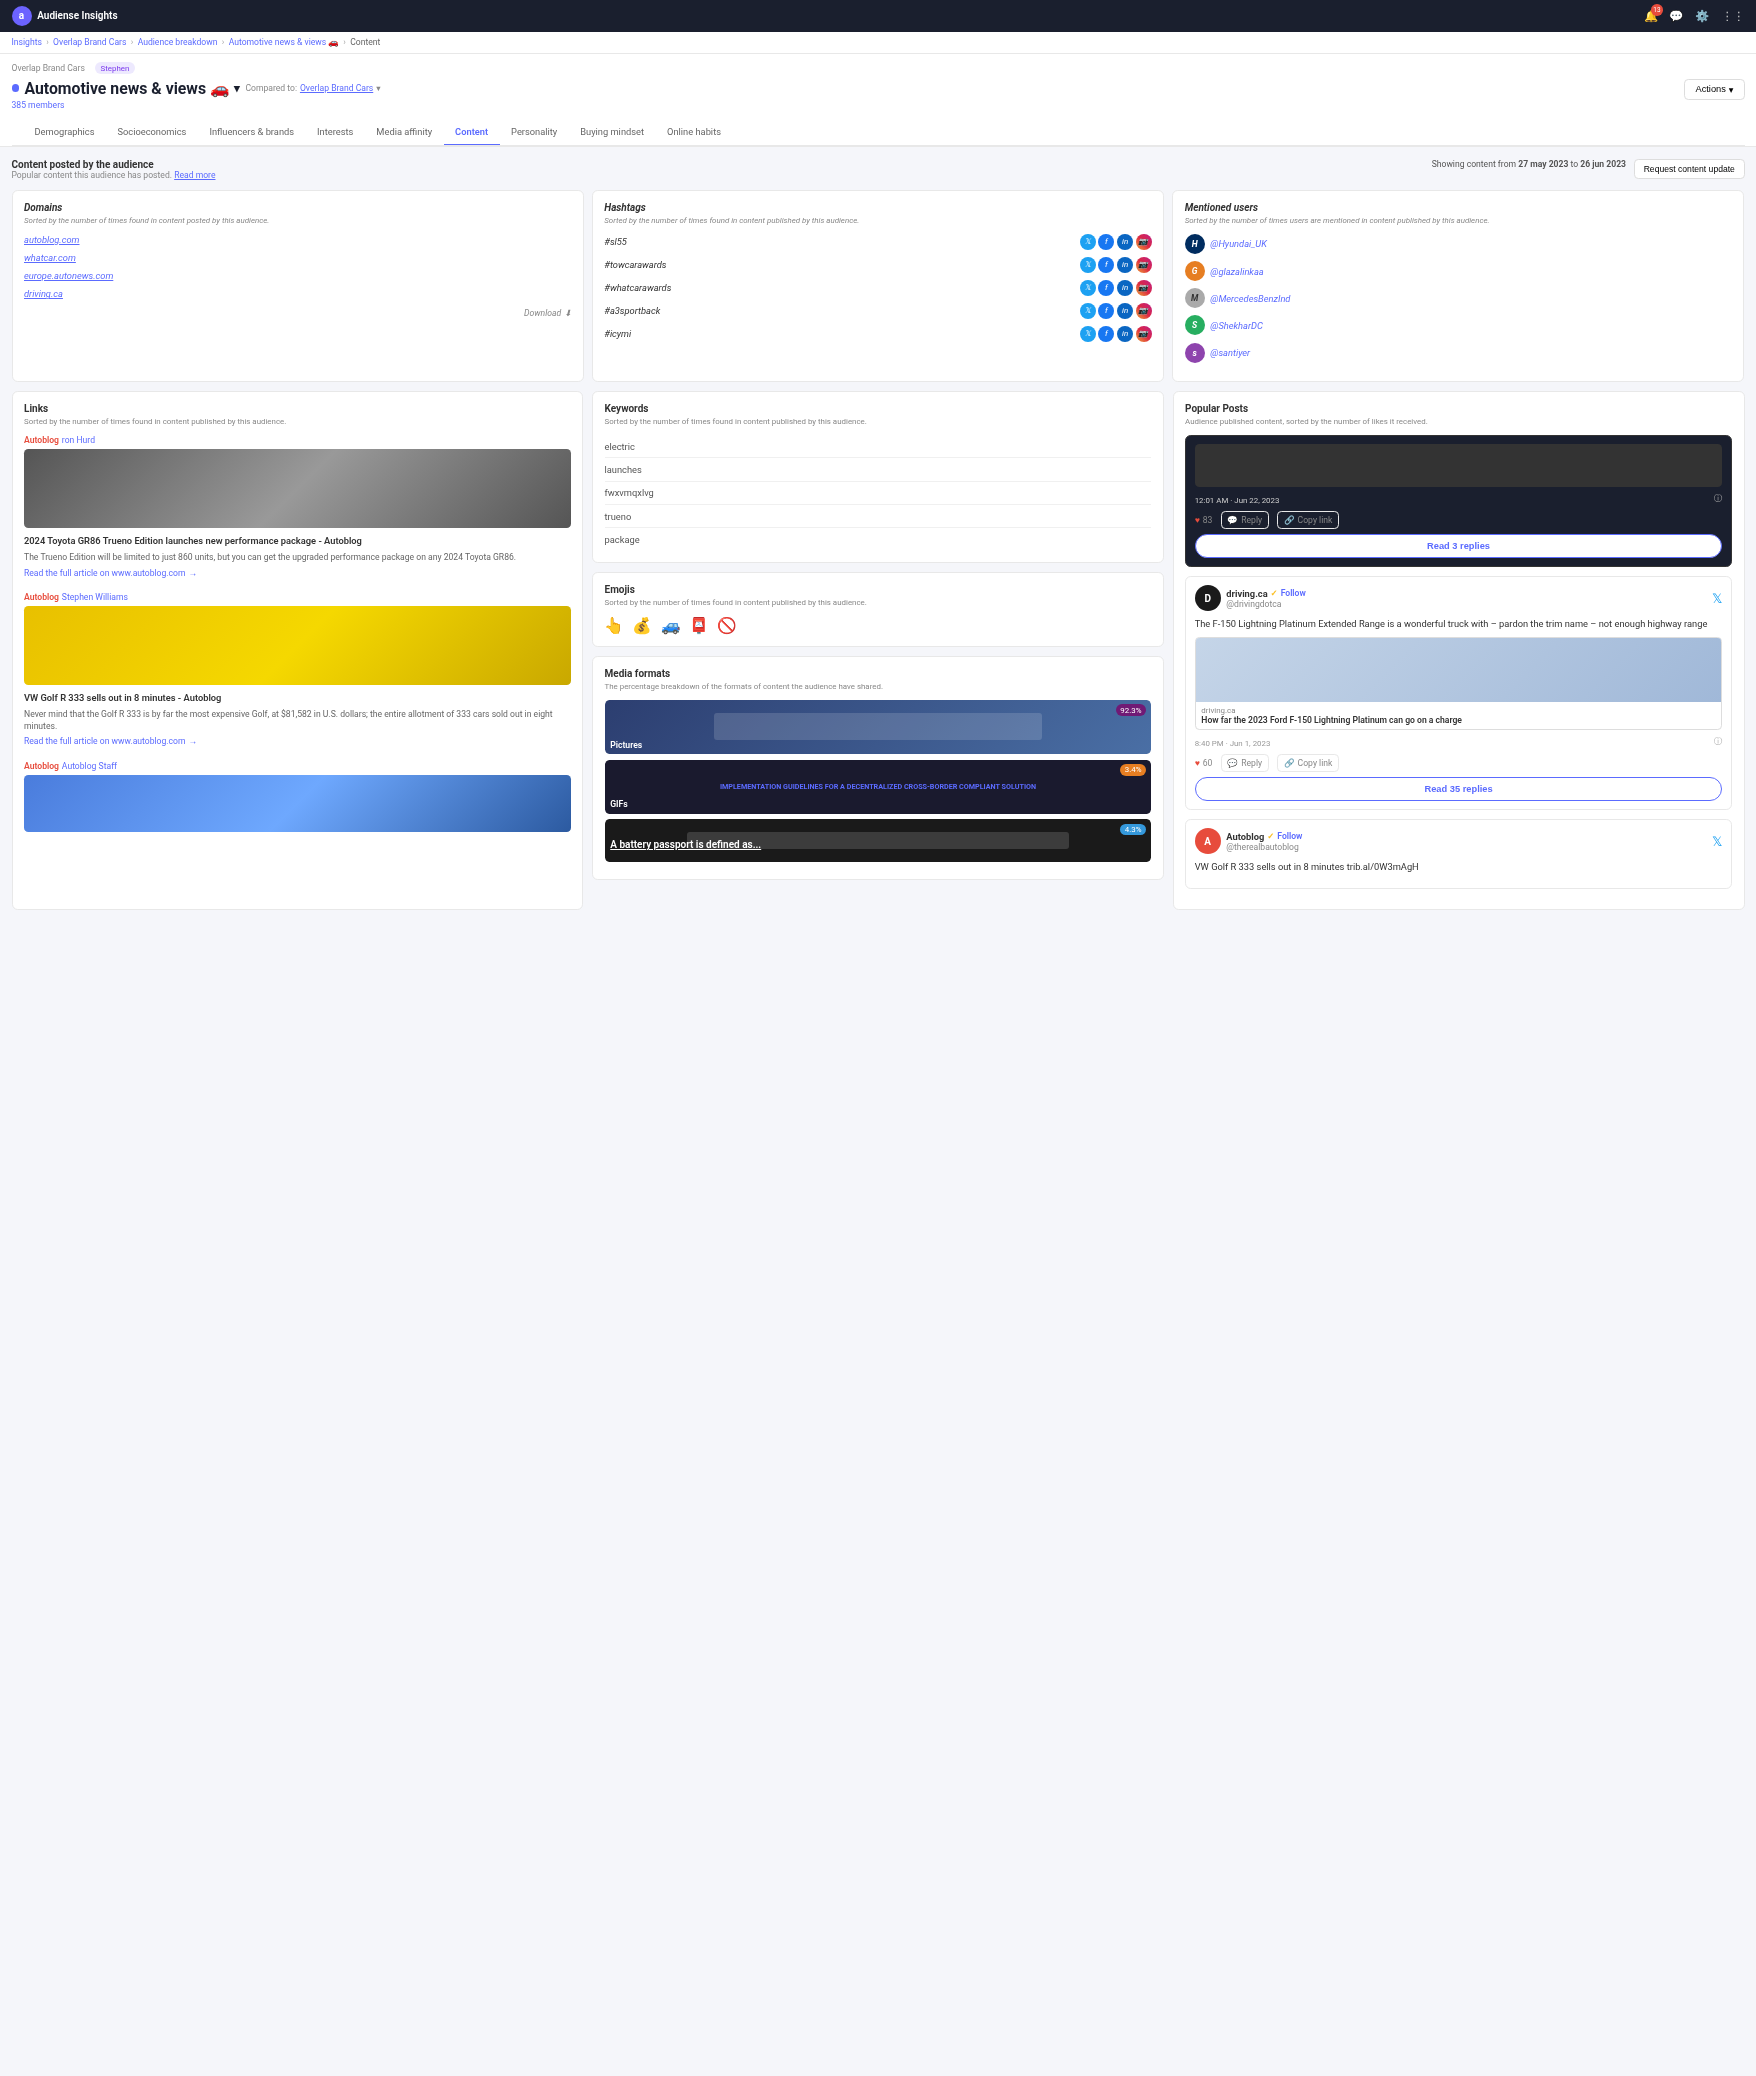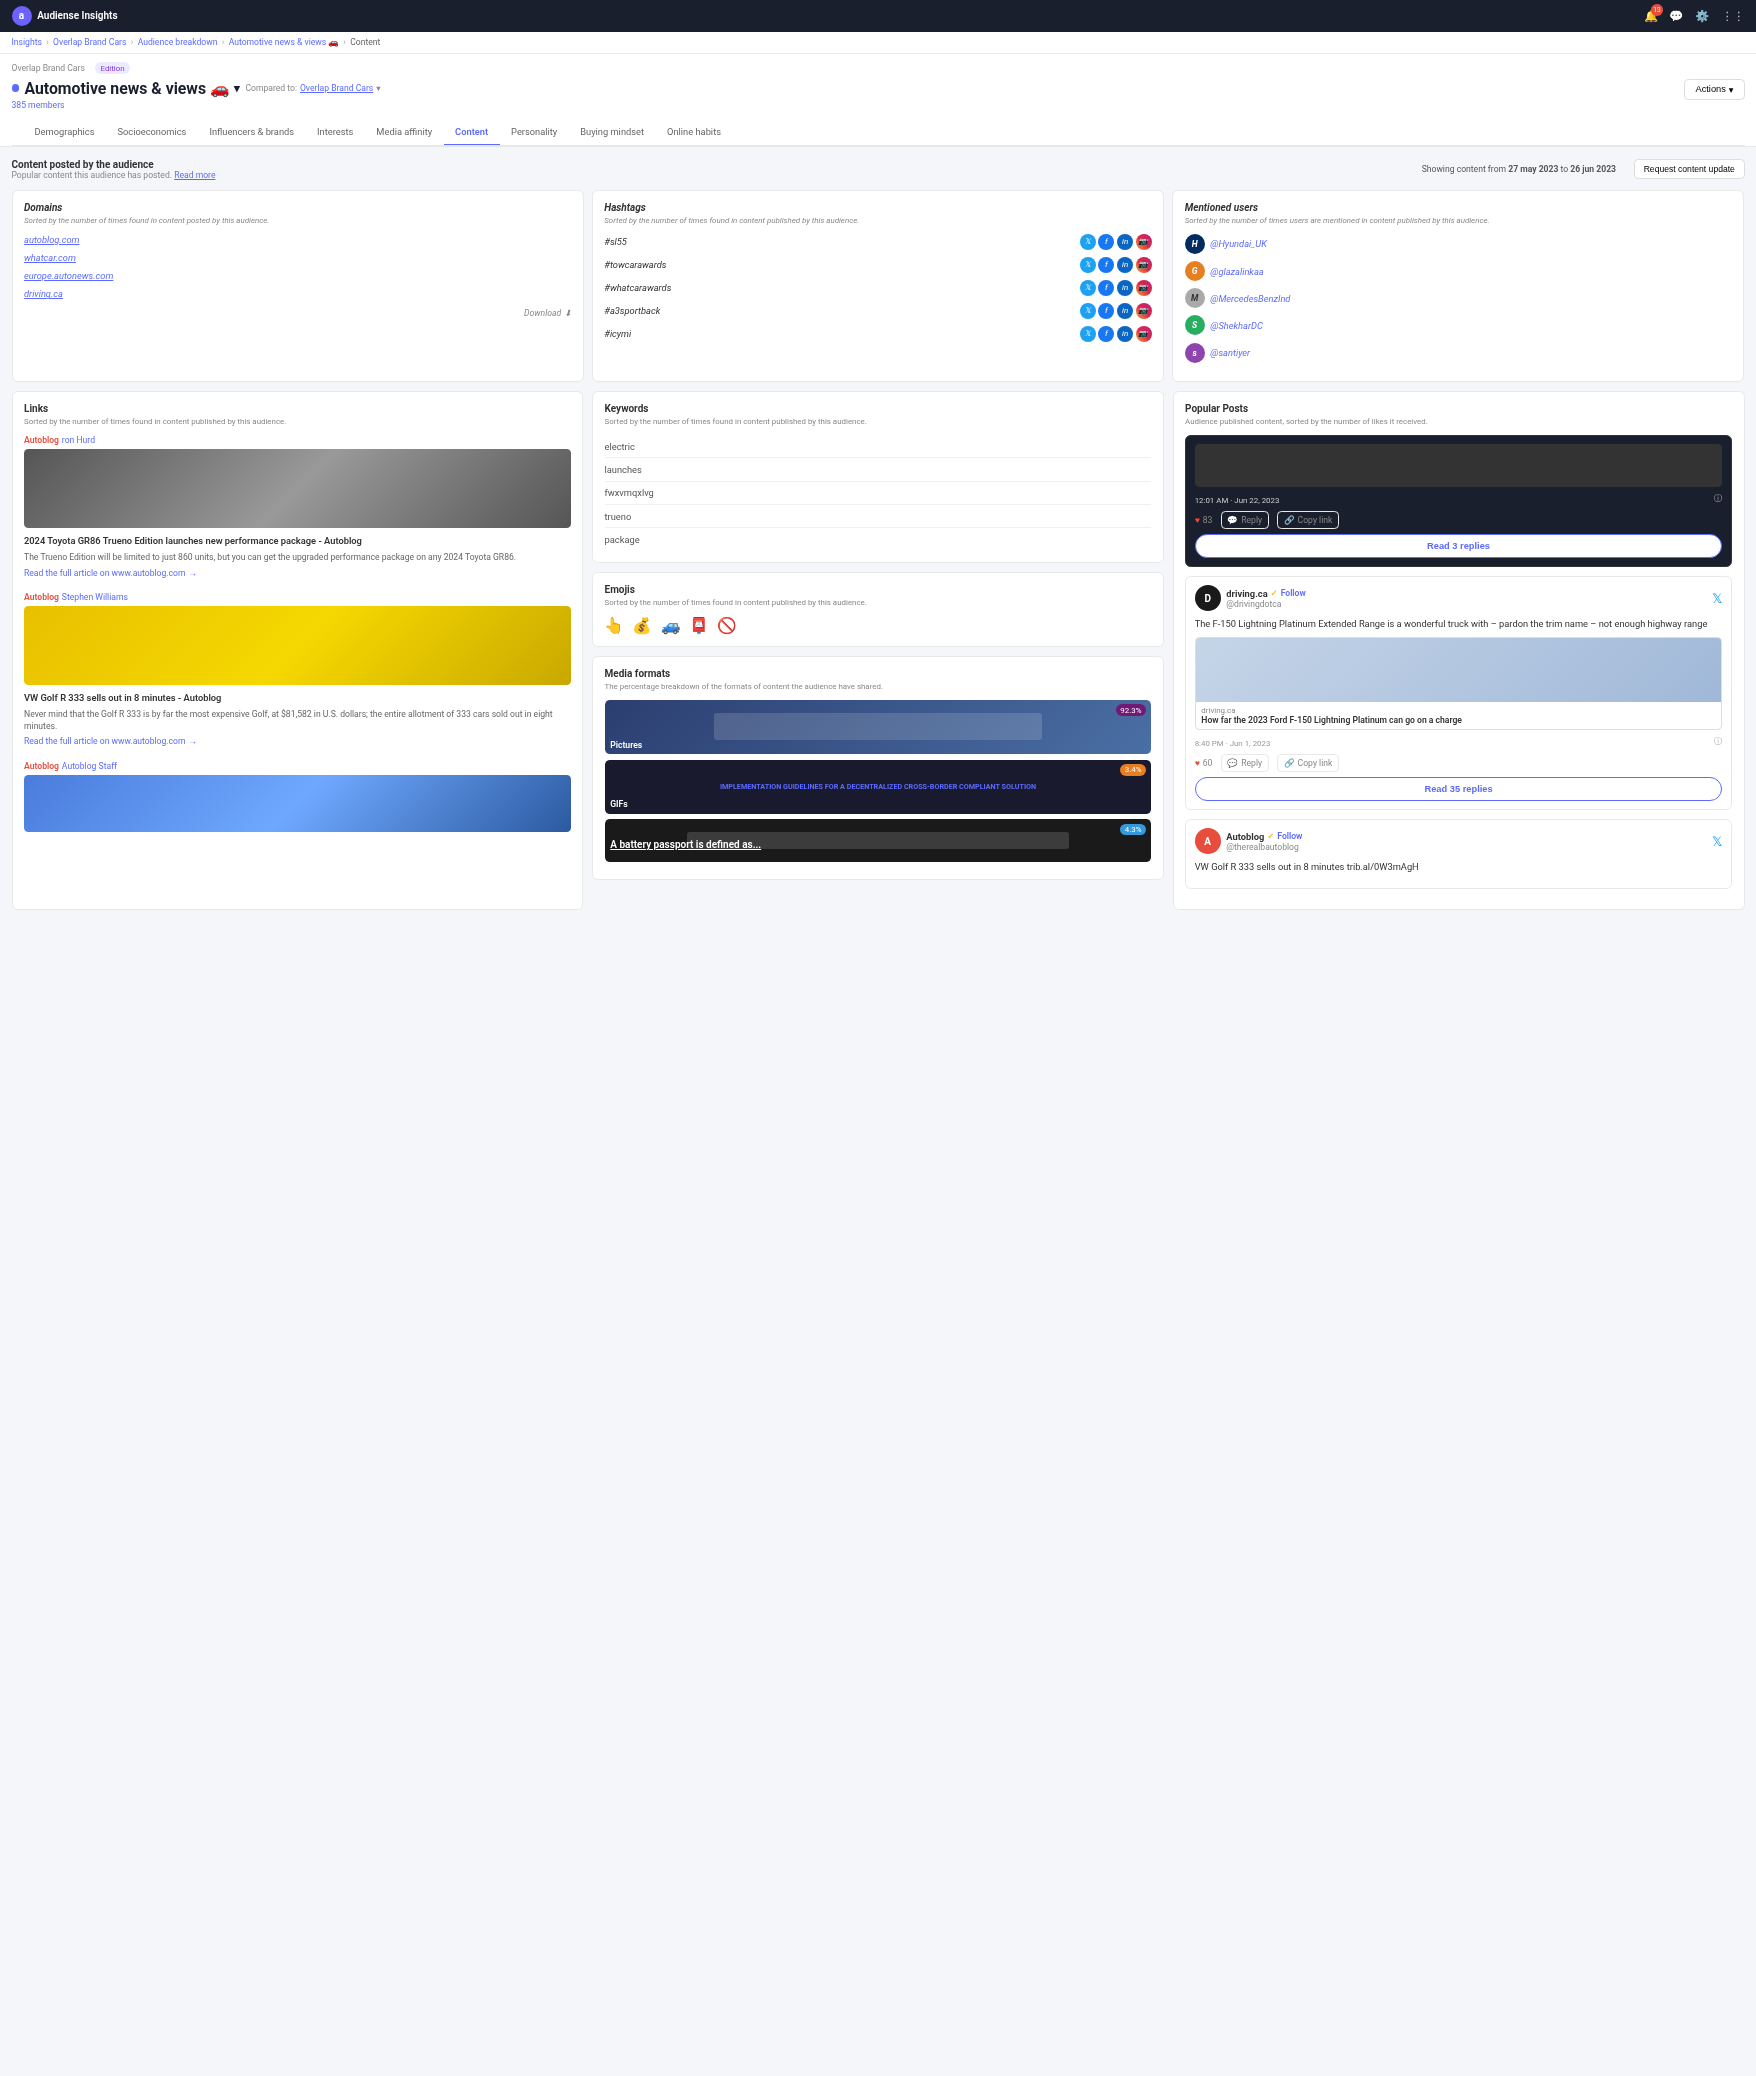--- a/index.html
+++ b/index.html
@@ -258,21 +258,21 @@
   <a href="#">Automotive news &amp; views 🚗</a>
   <span class="breadcrumb-sep">›</span>
   <span>Content</span>
 </div>
 
 <div class="page-header">
   <div class="page-header-top">
     <div>
       <div class="page-header-row1">
         <span>Overlap Brand Cars</span>
-        <span class="affinity-badge">Edition</span>
+        <span class="affinity-badge">Stephen</span>
       </div>
       <div class="page-title-row">
         <span class="title-dot"></span>
         <h1 class="page-title">
           <span>Automotive news &amp; views 🚗</span>
           <span style="font-size:11.5px;cursor:pointer;">▾</span>
         </h1>
         <div class="compared-to">
           <span>Compared to:</span>
           <a href="#">Overlap Brand Cars</a>
@@ -306,21 +306,21 @@
   <div class="content-col">
 
     <div class="content-top-bar">
       <div>
         <div class="content-posted-title">Content posted by the audience</div>
         <div class="content-posted-desc">
           <span>Popular content this audience has posted.</span>
           <a href="#">Read more</a>
         </div>
       </div>
-      <div style="display:flex;align-items:center;gap:18px;">
+      <div style="display:flex;align-items:flex-start;gap:8px;">
         <span style="font-size:8.6px;color:#555;">
           <span>Showing content from</span>
           <strong>27 may 2023</strong>
           <span> to </span>
           <strong>26 jun 2023</strong>
         </span>
         <button class="request-update-btn">Request content update</button>
       </div>
     </div>
 

